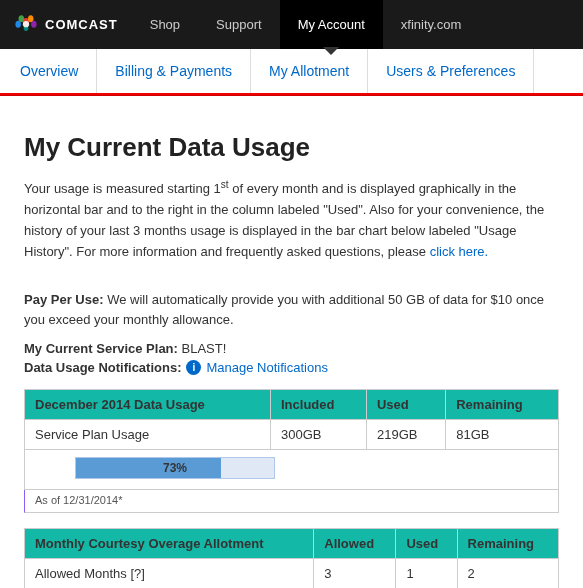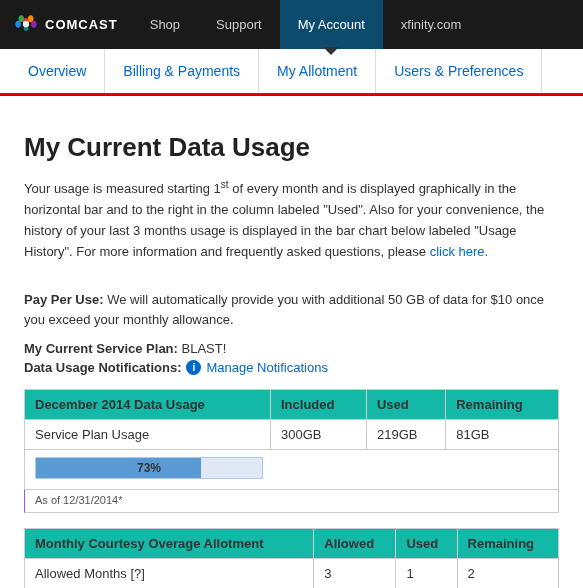--- a/index.html
+++ b/index.html
@@ -39,42 +39,42 @@
       text-decoration: none;
       font-size: 13px;
       padding: 0 18px;
       display: flex;
       align-items: center;
       height: 100%;
       cursor: pointer;
       position: relative;
     }
     .top-nav-link.active {
-      background: #0c4a6e;
+      background: #000000;
       color: #fff;
     }
     .top-nav-link.active::after {
       content: '';
       position: absolute;
       bottom: -6px;
       left: 50%;
       transform: translateX(-50%);
       width: 0;
       height: 0;
       border-left: 8px solid transparent;
       border-right: 8px solid transparent;
       border-top: 8px solid #333;
       z-index: 10;
     }
 
     
     .sub-nav {
       border-bottom: 2px solid #e00;
       display: flex;
-      padding: 0 28px;
+      padding: 0 20px;
       background: #fff;
     }
     .sub-nav-link {
       color: #0068c9;
       font-size: 14px;
       padding: 14px 18px;
       text-decoration: none;
       cursor: pointer;
       border-right: 1px solid #ddd;
       white-space: nowrap;
@@ -160,26 +160,27 @@
     }
     .data-table .section-header th {
       background: #14b8a6;
       font-weight: bold;
       color: #333;
     }
     .progress-cell {
       padding: 6px 10px;
     }
     .progress-bar-container {
-      width: 228px;
+      width: 200px;
       height: 22px;
       background: #e0e8f5;
       border: 1px solid #b0c8e8;
       position: relative;
       display: inline-block;
+      margin-left: 40px;
     }
     .progress-bar-fill {
       height: 100%;
       background: #5b9bd5;
       display: flex;
       align-items: center;
       justify-content: center;
     }
     .progress-label {
       position: absolute;

